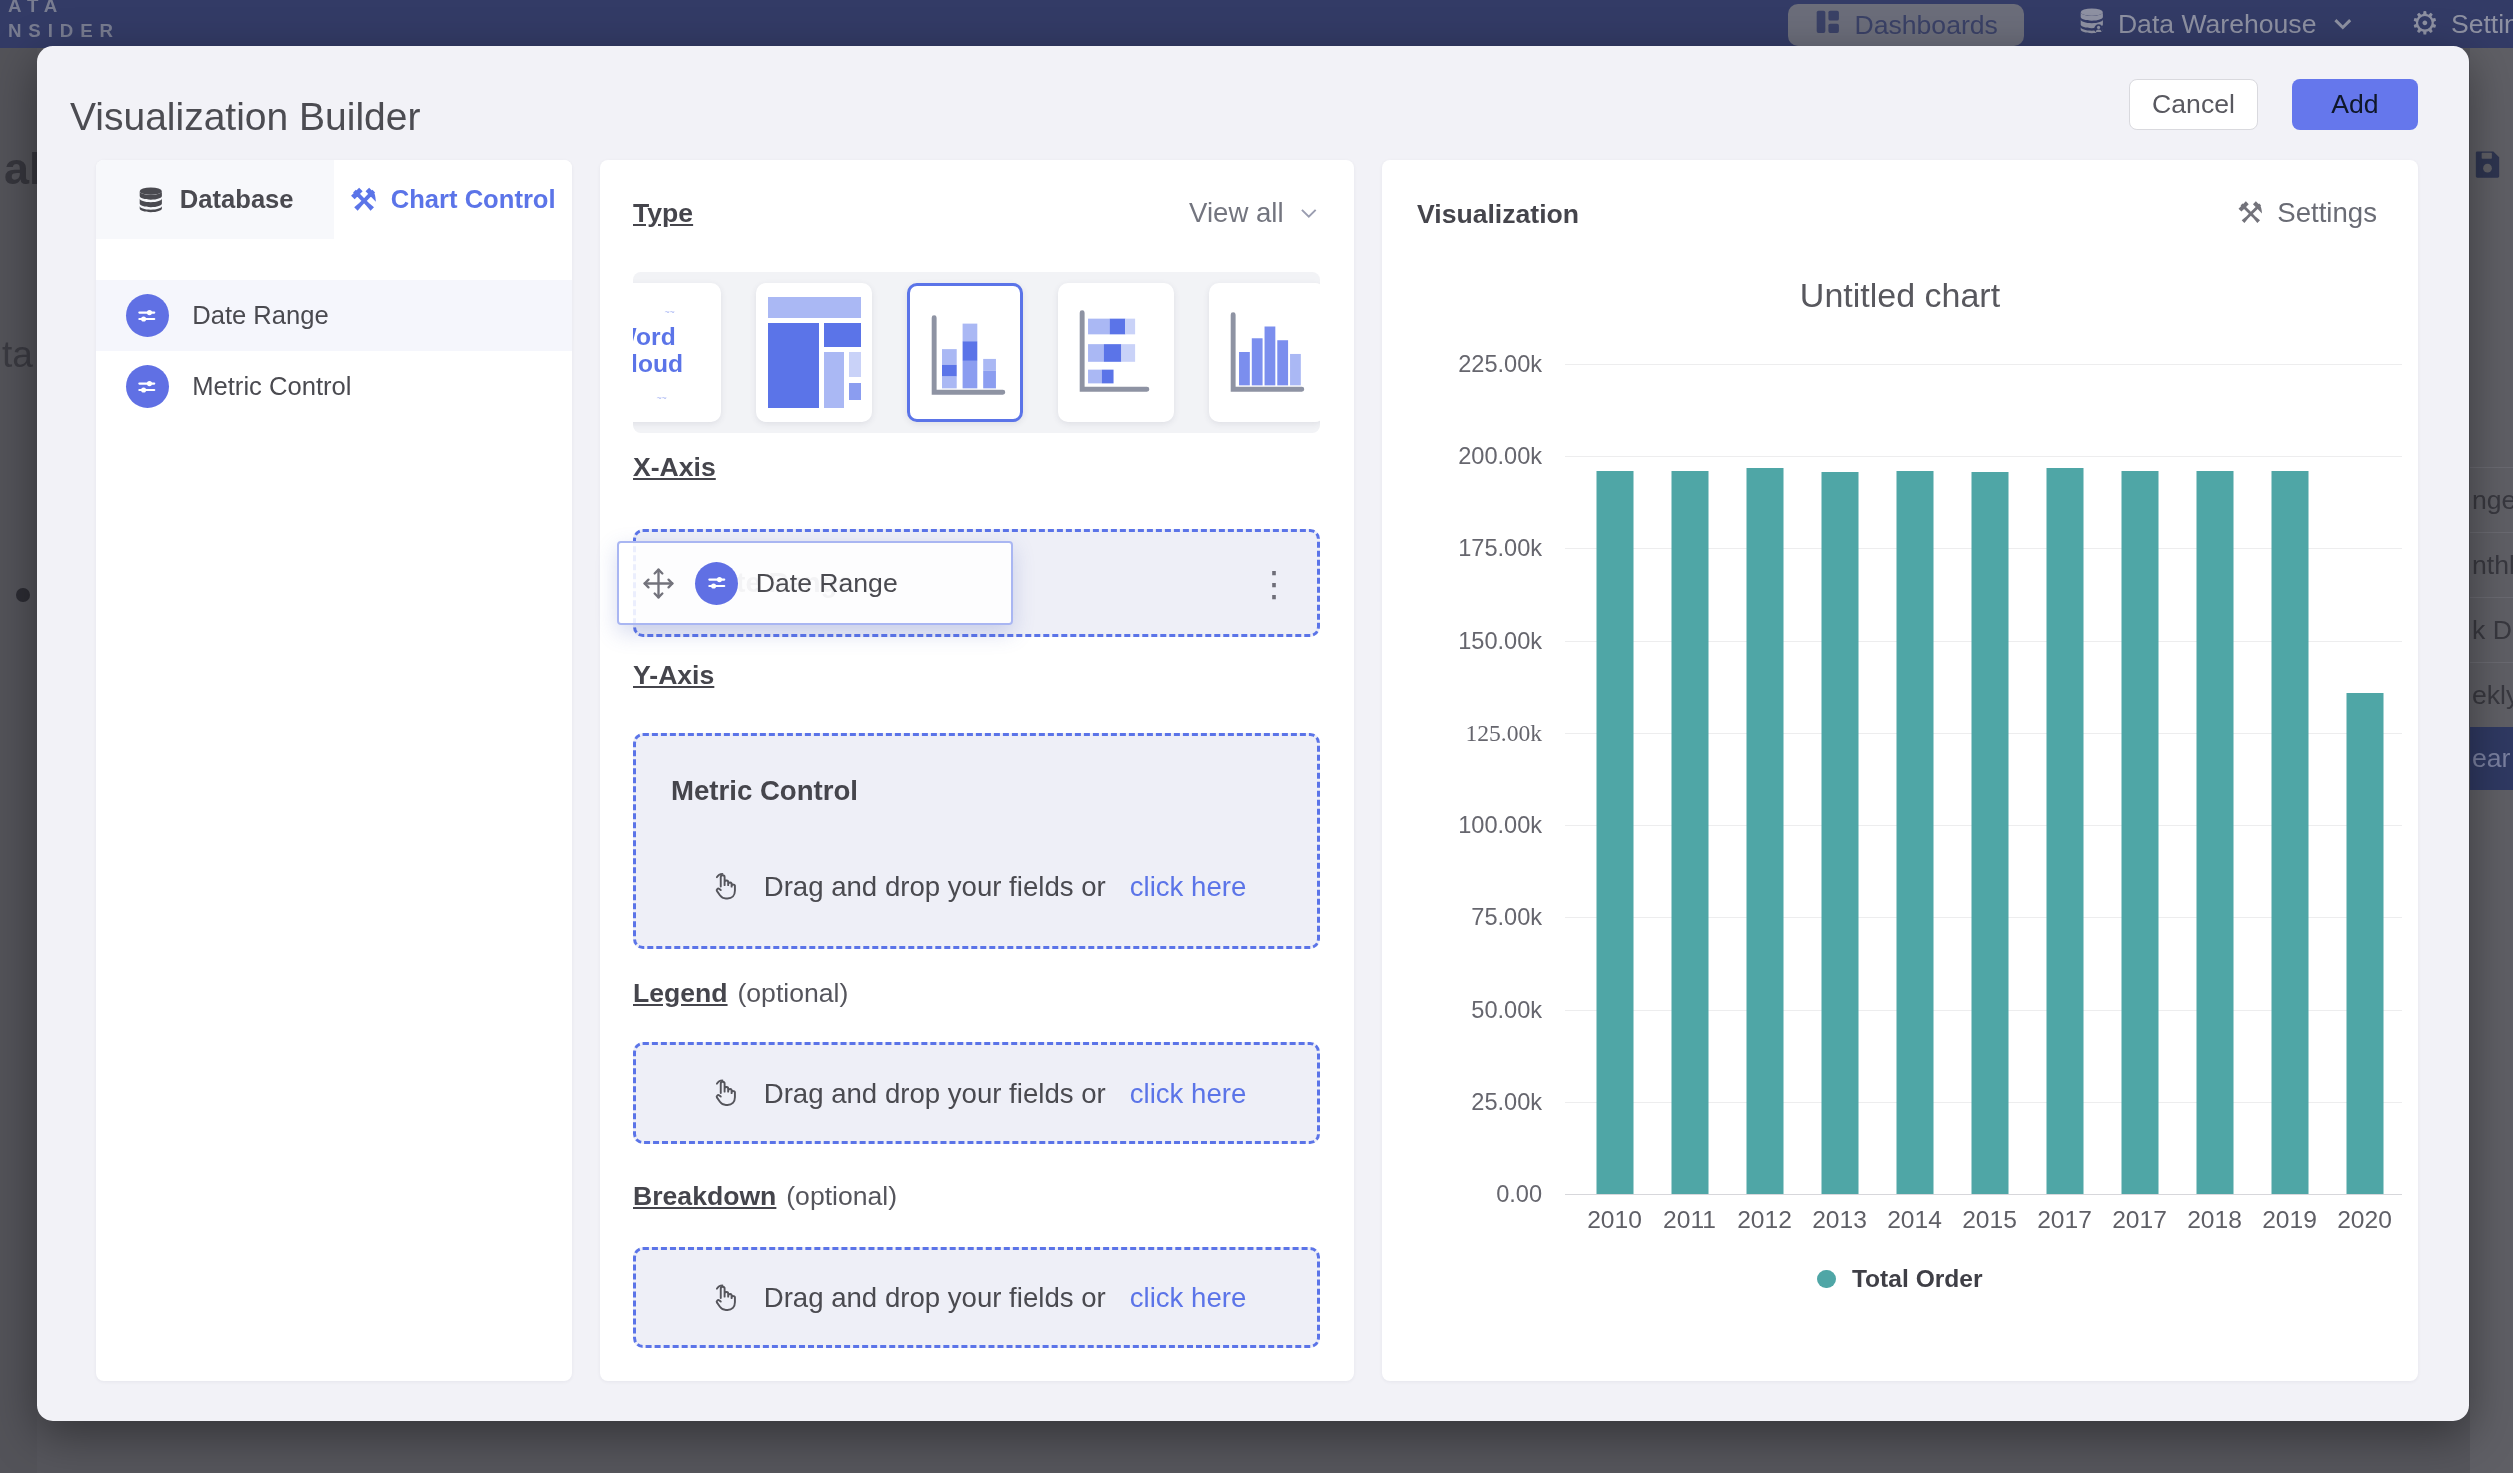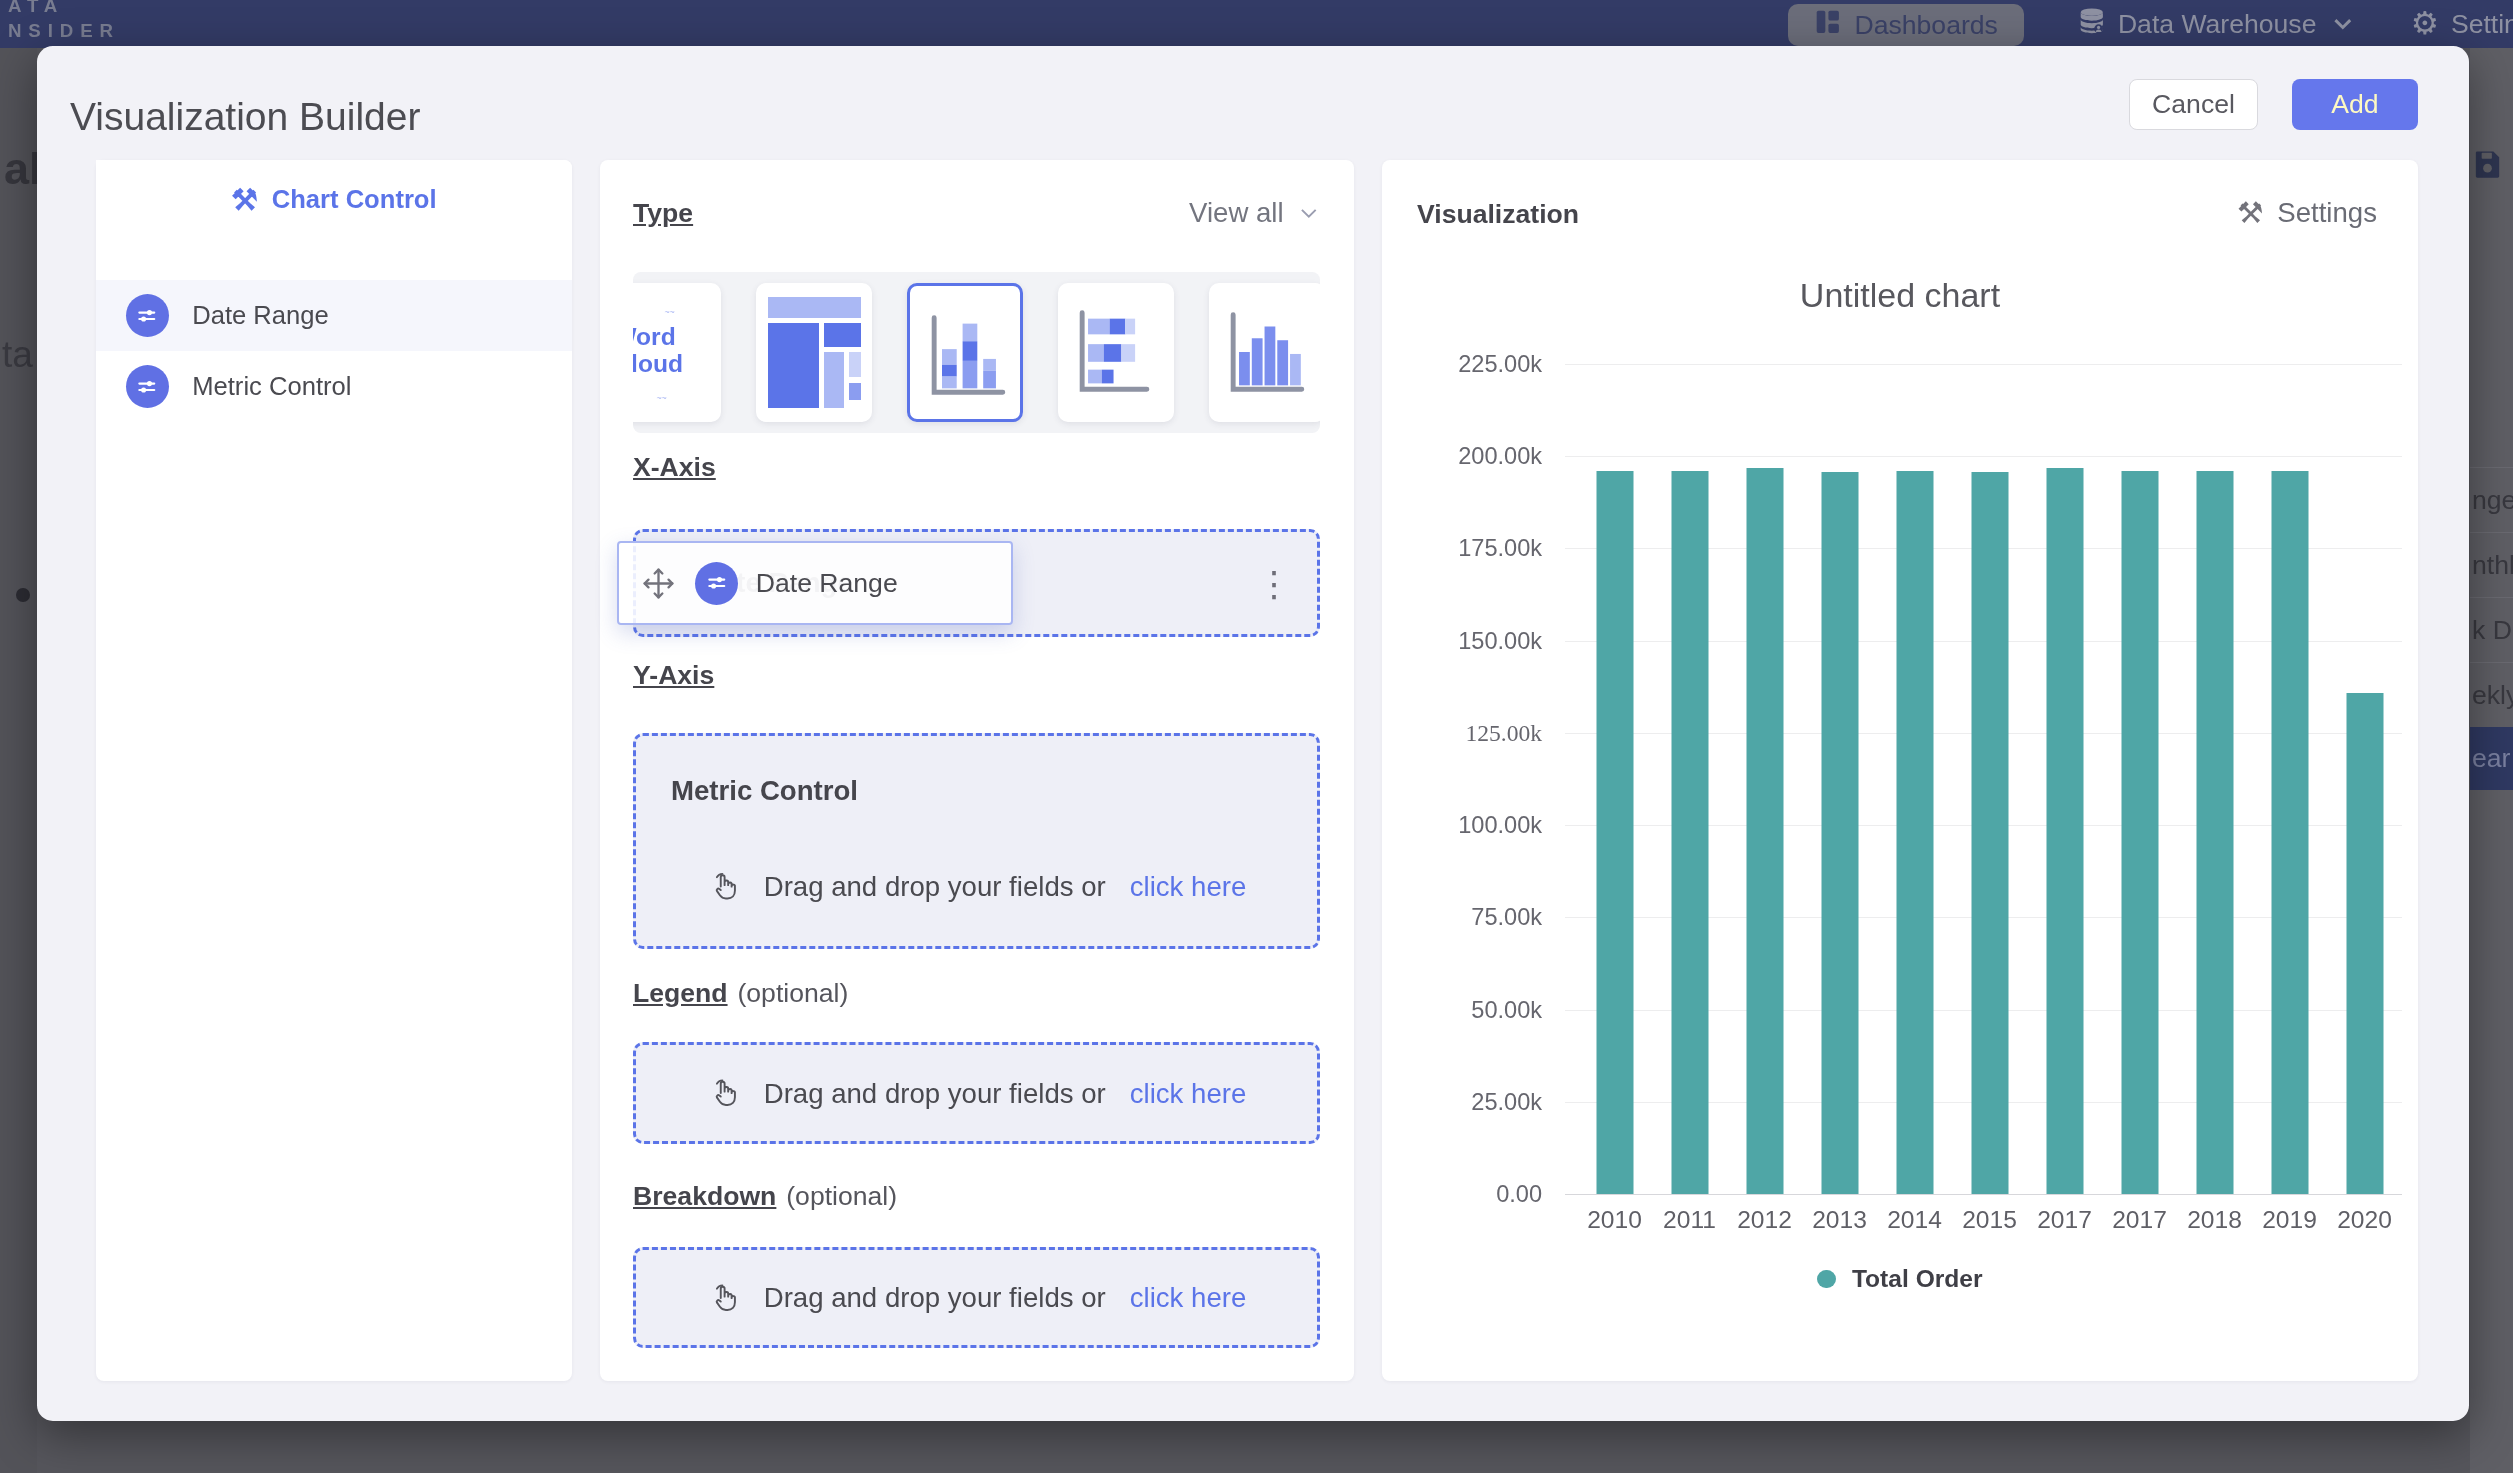--- a/index.html
+++ b/index.html
@@ -24,21 +24,21 @@
   .save-block { position:absolute; left:0px; top:99px; }
   .save-block svg { width:35px; height:35px; }
   .rail-items { position:absolute; left:0; top:419px; width:44px; }
   .rail-item { height:65px; display:flex; align-items:center; font-size:26.6px; color:#38383f; border-top:1px solid #6a6a71; padding-left:2px; white-space:nowrap; }
   .rail-item.selected { background:#2f3962; color:#767c9e0; color:#7a80a0; border-top:none; height:63px; }
 
   
   .modal { position:absolute; left:37px; top:46px; width:2432px; height:1375px; background:#f2f2f7; border-radius:15.8px; box-shadow:0 13.8px 47px rgba(0,0,0,.4); z-index:2; }
   .modal-title { position:absolute; left:33px; top:37px; font-size:39px; color:#4c4c52;margin-top:12px; }
   .btn-cancel { position:absolute; right:211px; top:32.5px; width:129px; height:51px; background:#fff; border:1px solid #d9d9de; border-radius:7.9px; font-size:26.6px; color:#595960; display:flex; align-items:center; justify-content:center; }
-  .btn-add { position:absolute; right:51px; top:32.5px; width:126px; height:51px; background:#6577ec; border-radius:7.9px; font-size:26.6px; color:#fef9c3; display:flex; align-items:center; justify-content:center; }
+  .btn-add { position:absolute; right:51px; top:32.5px; width:126px; height:51px; background:#6577ec; border-radius:7.9px; font-size:26.6px; color:#0f172a; display:flex; align-items:center; justify-content:center; }
 
   .panel { position:absolute; top:114px; height:1221px; background:#fff; border-radius:7.9px; box-shadow:0 1px 3.9px rgba(40,40,60,.06); }
   .panel-left { left:59px; width:476px; }
   .panel-mid { left:563px; width:754px; }
   .panel-right { left:1345px; width:1036px; }
 
   
   .tabs { display:flex; height:79px; }
   .tab { flex:1; display:flex; align-items:center; justify-content:center; gap:13.8px; font-size:25.6px; font-weight:bold; }
   .tab-inactive { background:#f7f8fb; color:#4a4a50; border-radius:7.9px 0 0 0; }
@@ -175,20 +175,29 @@
   </div>
 </div>
 
 <div class="modal">
   <div class="modal-title">Visualization Builder</div>
   <div class="btn-cancel">Cancel</div>
   <div class="btn-add">Add</div>
 
   <div class="panel panel-left">
     <div class="tabs">
+      <div class="tab tab-inactive">
+        <svg viewBox="0 0 24 24" fill="#4a4a50">
+            <ellipse cx="12" cy="5" rx="9" ry="3"></ellipse>
+            <path d="M3 5v4c0 1.66 4.03 3 9 3s9-1.34 9-3V5c0 1.66-4.03 3-9 3S3 6.66 3 5z"></path>
+            <path d="M3 11v4c0 1.66 4.03 3 9 3s9-1.34 9-3v-4c0 1.66-4.03 3-9 3s-9-1.34-9-3z"></path>
+            <path d="M3 17v2c0 1.66 4.03 3 9 3s9-1.34 9-3v-2c0 1.66-4.03 3-9 3s-9-1.34-9-3z"></path>
+          </svg>
+        <span>Database</span>
+      </div>
       <div class="tab tab-active">
         <span class="tool-glyph" style="color:#5b74e8;">⚒</span>
         <span>Chart Control</span>
       </div>
     </div>
     <div class="field-list">
       <div class="field-row hl">
         <span class="slider-badge">
           <svg viewBox="0 0 24 24" stroke="#fff" stroke-width="2" stroke-linecap="round">
               <path d="M5 9h14"></path>

